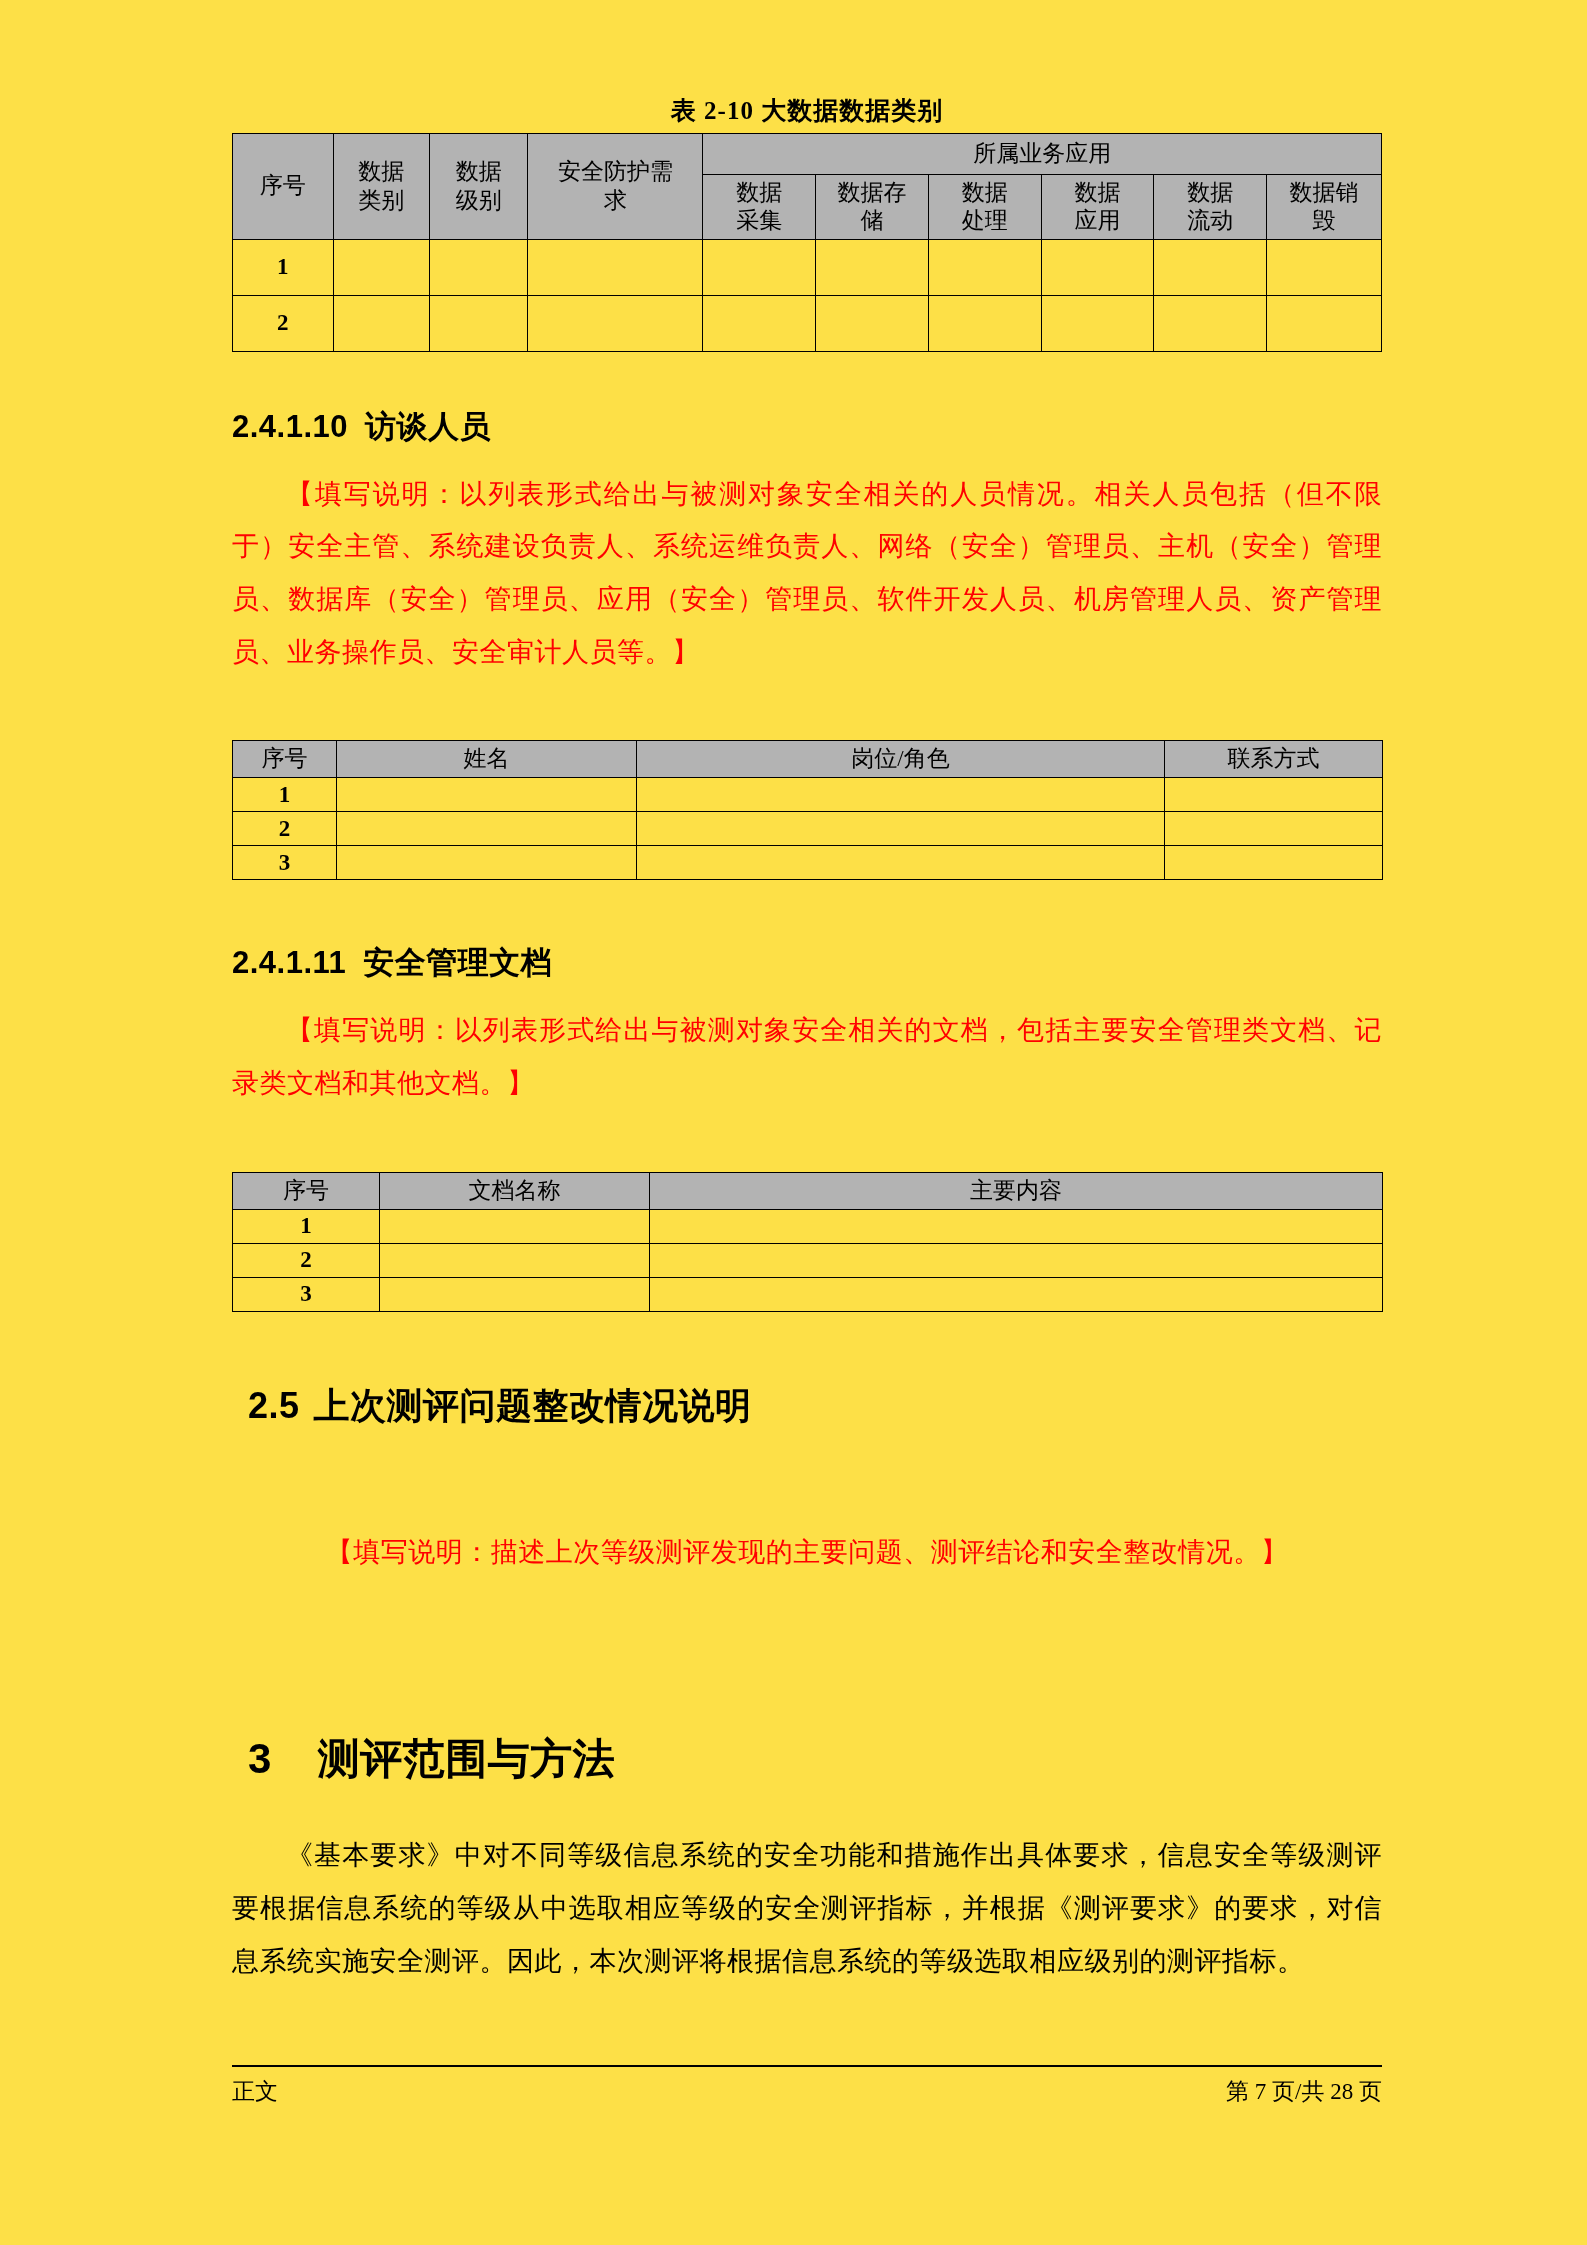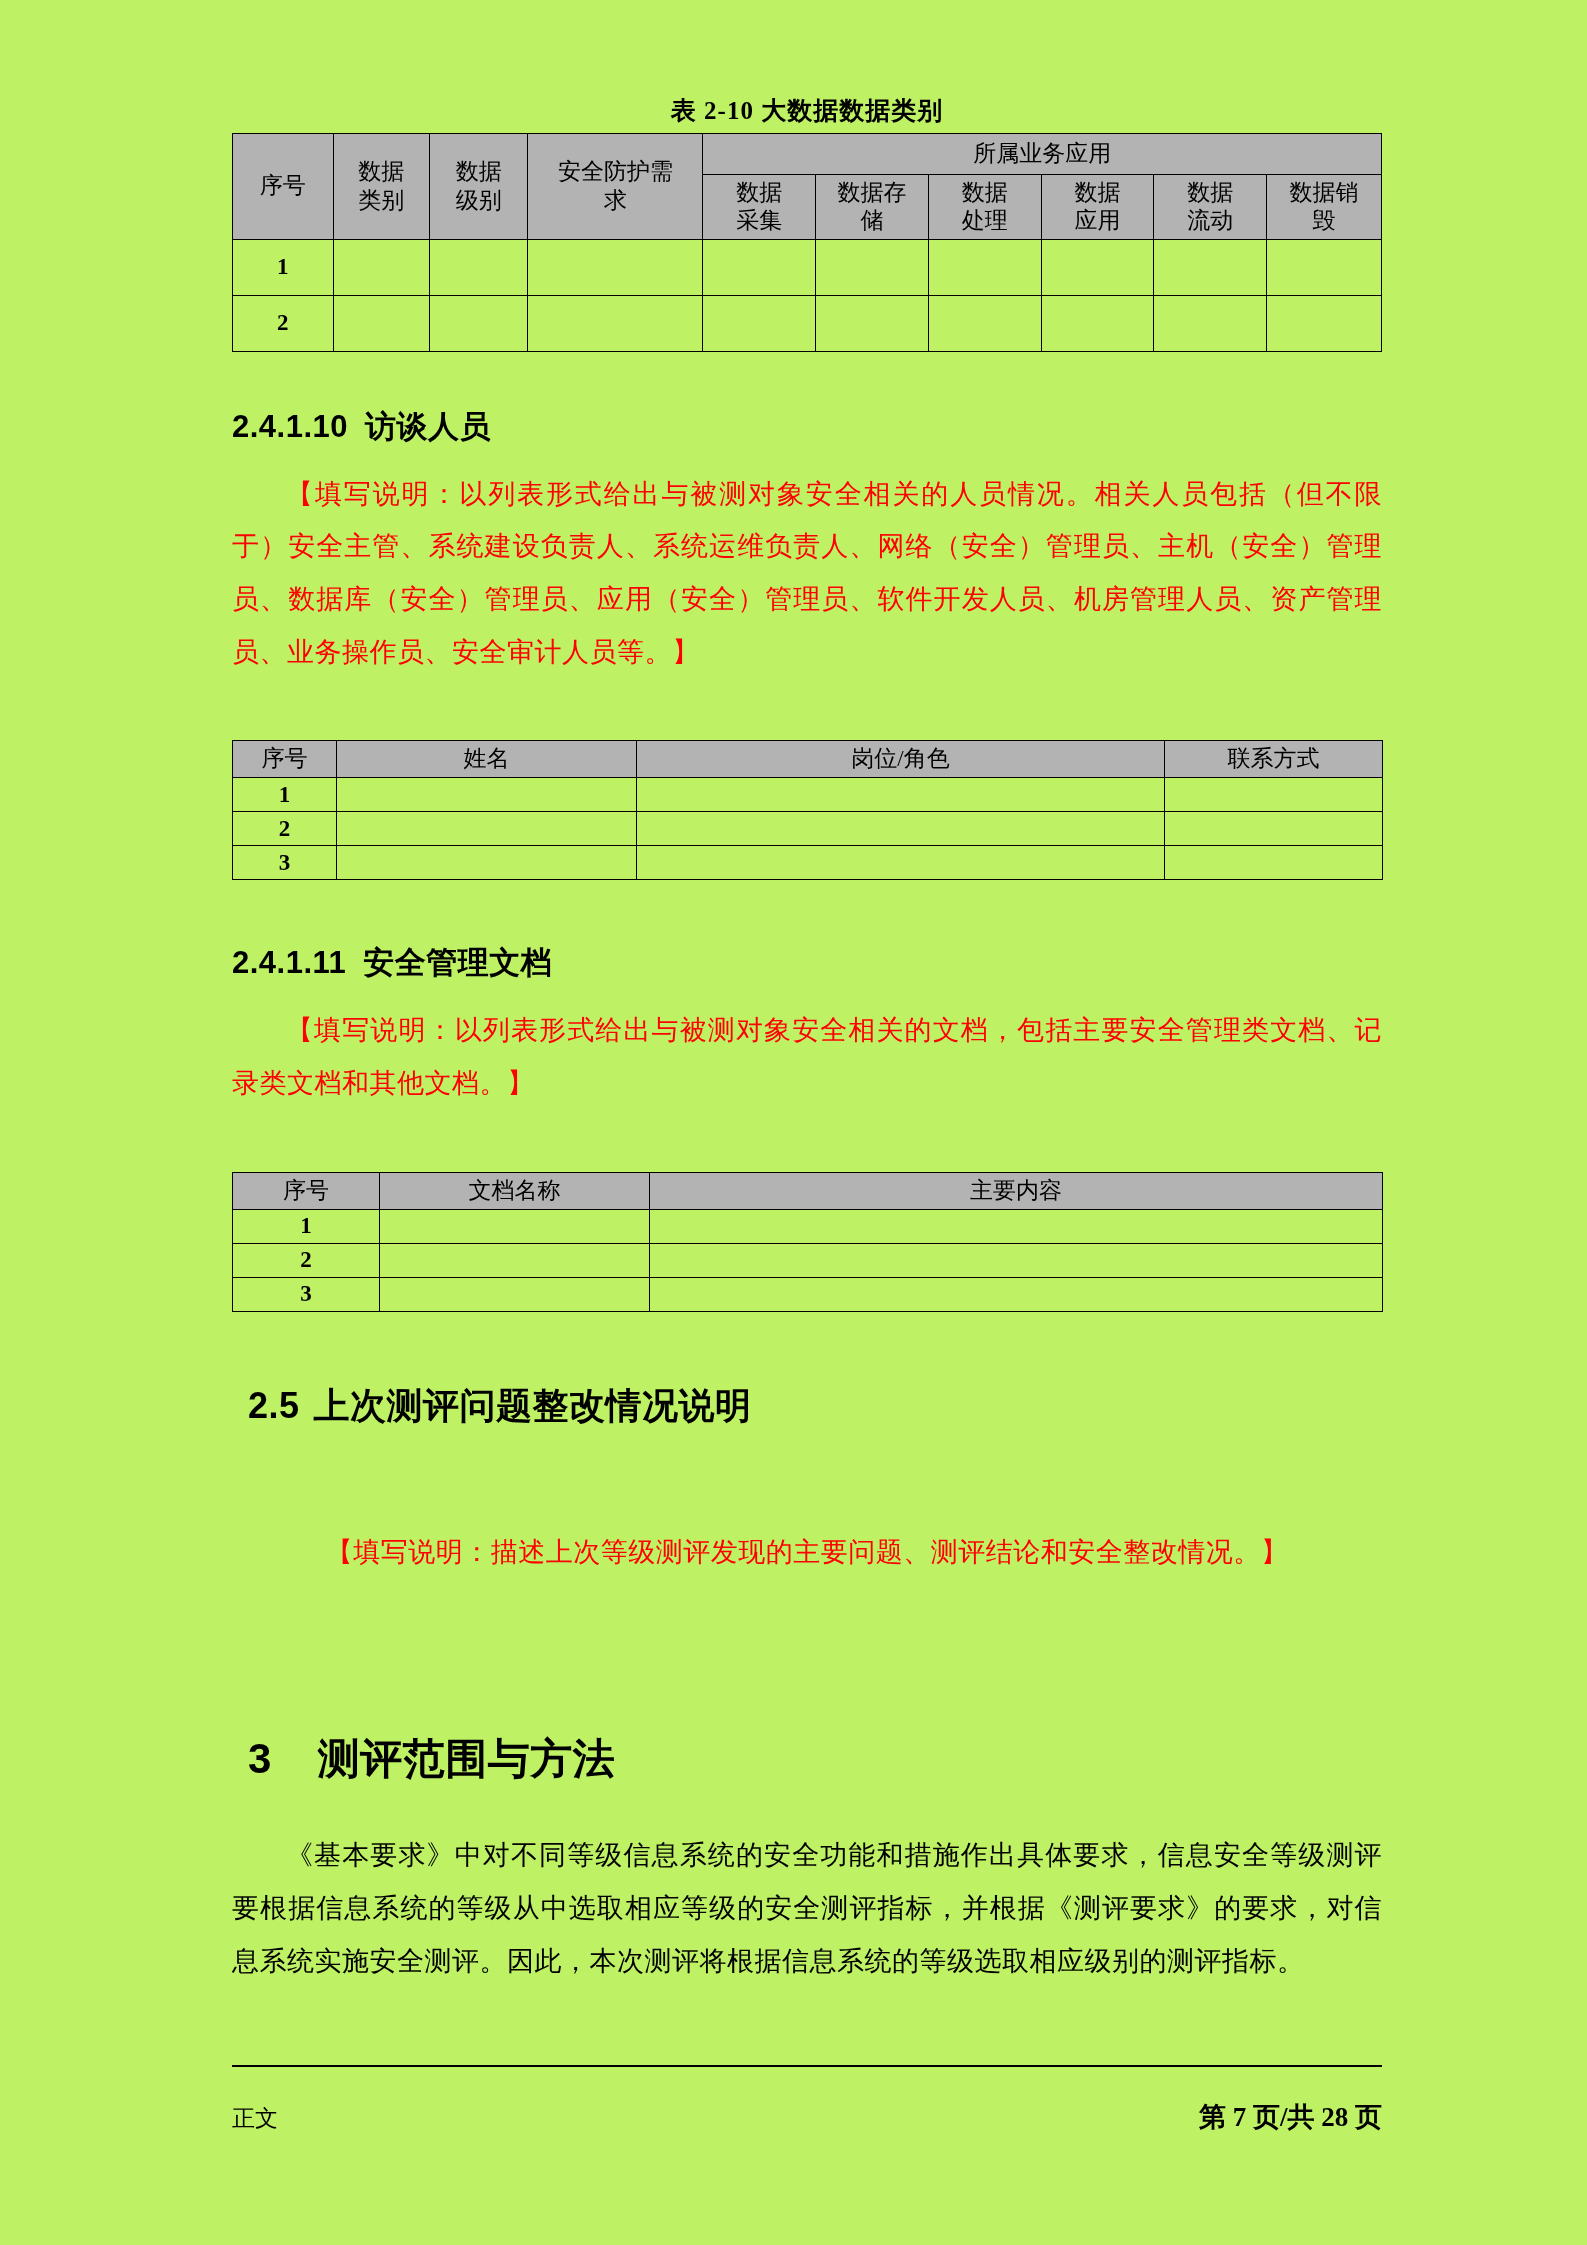--- a/index.html
+++ b/index.html
@@ -8,21 +8,21 @@
     background: #ffffff;
   }
   body {
     font-family: "Liberation Serif", "DejaVu Serif", serif;
     color: #000000;
   }
   .page {
     position: relative;
     width: 1587px;
     height: 2245px;
-    background: #bef264;
+    background: #fde047;
     margin: 0 auto;
     overflow: hidden;
     box-sizing: border-box;
   }
   .content {
     position: absolute;
     left: 232px;
     top: 0;
     width: 1150px;
   }
@@ -145,21 +145,21 @@
     top: 2065px;
     border-top: 2px solid #000000;
     padding-top: 9px;
     display: flex;
     justify-content: space-between;
     align-items: baseline;
     font-family: "Liberation Serif", "DejaVu Serif", serif;
     font-size: 23px;
   }
   .footer .left { font-size: 23px; }
-  .footer .right { font-size: 27px; font-weight: bold; margin-top: 23px; }
+  .footer .right { font-size: 23px; font-weight: normal; }
 </style>
 </head>
 <body>
 
 <div class="page">
 
   <div class="content">
 
     <div class="sp-96"></div>
 

